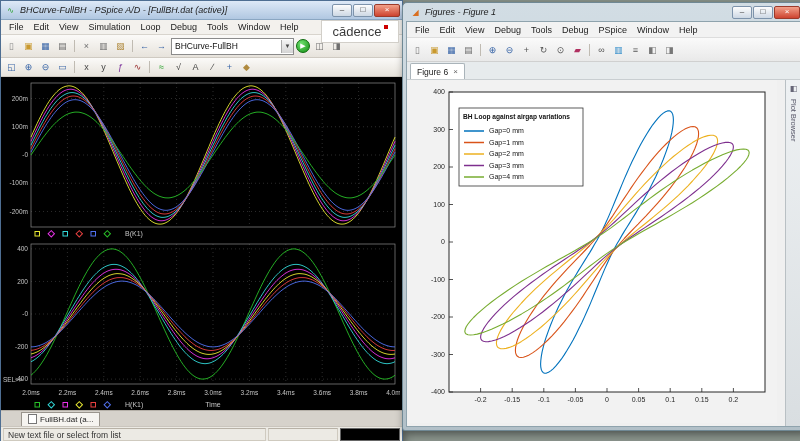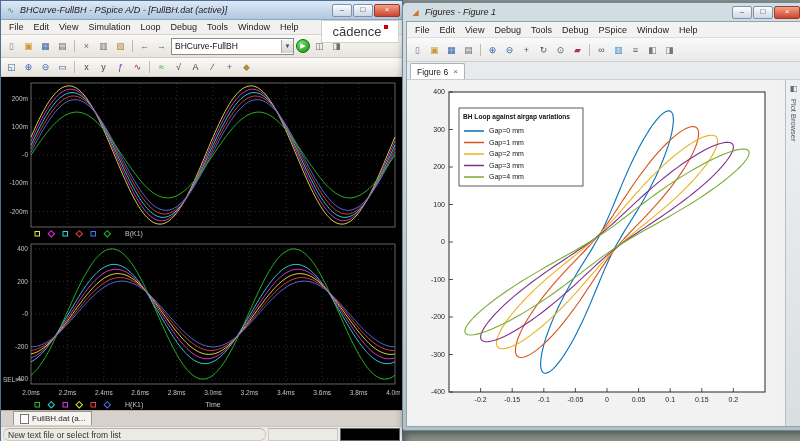--- a/index.html
+++ b/index.html
@@ -33,29 +33,29 @@
   .combo .arrow{margin-left:auto;width:11px;height:13px;background:linear-gradient(#f4f4f4,#d4d4d4);
          border-left:1px solid #aaa;font-size:6px;display:flex;align-items:center;justify-content:center;color:#444;}
   .run-btn{width:14px;height:14px;border-radius:50%;border:1px solid #0c6b0c;color:#fff;font-size:7px;
          background:radial-gradient(circle at 35% 30%,#6fe06f,#149014);
          display:inline-flex;align-items:center;justify-content:center;padding:0;}
   .cadence-logo{position:absolute;top:19px;right:3px;width:76px;height:21px;background:#fff;border:1px solid #d2cfc9;
          display:flex;align-items:center;justify-content:center;font-size:13px;color:#3a3a3a;z-index:6;}
   .cadence-logo .reg{width:4px;height:4px;background:#cc0000;margin:-9px 0 0 2px;}
   .plot-host{flex:1;background:#000;position:relative;overflow:hidden;}
   #pspice-svg{display:block;}
-  .doctabs{height:15px;flex:0 0 15px;background:#d6d2cb;display:flex;align-items:flex-start;padding-left:12px;
+  .doctabs{height:15px;flex:0 0 15px;background:#d6d2cb;display:flex;align-items:center;padding-left:20px;
          border-top:1px solid #b5b0a8;}
   .doctab{height:13px;background:#f6f4f0;border:1px solid #9a958d;border-bottom:0;font-size:8px;
          display:flex;align-items:center;padding:0 6px;gap:3px;color:#222;}
   .doctab-icon{width:7px;height:8px;background:#fff;border:1px solid #777;}
   .statusbar{height:15px;flex:0 0 15px;background:#eceae4;border-top:1px solid #cac5bd;display:flex;
          align-items:center;font-size:8.5px;color:#333;padding:0 2px;gap:2px;}
   .status-cell{border:1px solid #cfcabf;border-top-color:#b7b1a6;height:11px;display:flex;align-items:center;padding:0 4px;}
-  .grow{flex:1;border-radius:6px;}
+  .grow{flex:1;}
   .w60{width:60px;}
   .status-black{width:58px;height:11px;background:#000;border:1px solid #666;}
   
   #matlab-window{left:402px;top:2px;width:396px;height:424px;background:linear-gradient(#d2dde4,#b2c0c8);
          border:1px solid #6f8894;border-radius:5px 5px 3px 3px;padding:0 3px 3px 3px;}
   .ml-title{background:transparent;color:#102a33;}
   .ml-appicon{font-size:8px;color:#d96f20;width:11px;text-align:center;}
   .ml-body{flex:1;background:#f0f0f0;border:1px solid #8fa3ad;display:flex;flex-direction:column;overflow:hidden;}
   .ml-body .menubar{background:#f2f2f2;height:15px;flex:0 0 15px;border-bottom:1px solid #ddd;}
   .ml-body .toolbar{height:23px;flex:0 0 23px;background:linear-gradient(#fafafa,#e9e9e9);border-bottom:1px solid #d0d0d0;}

